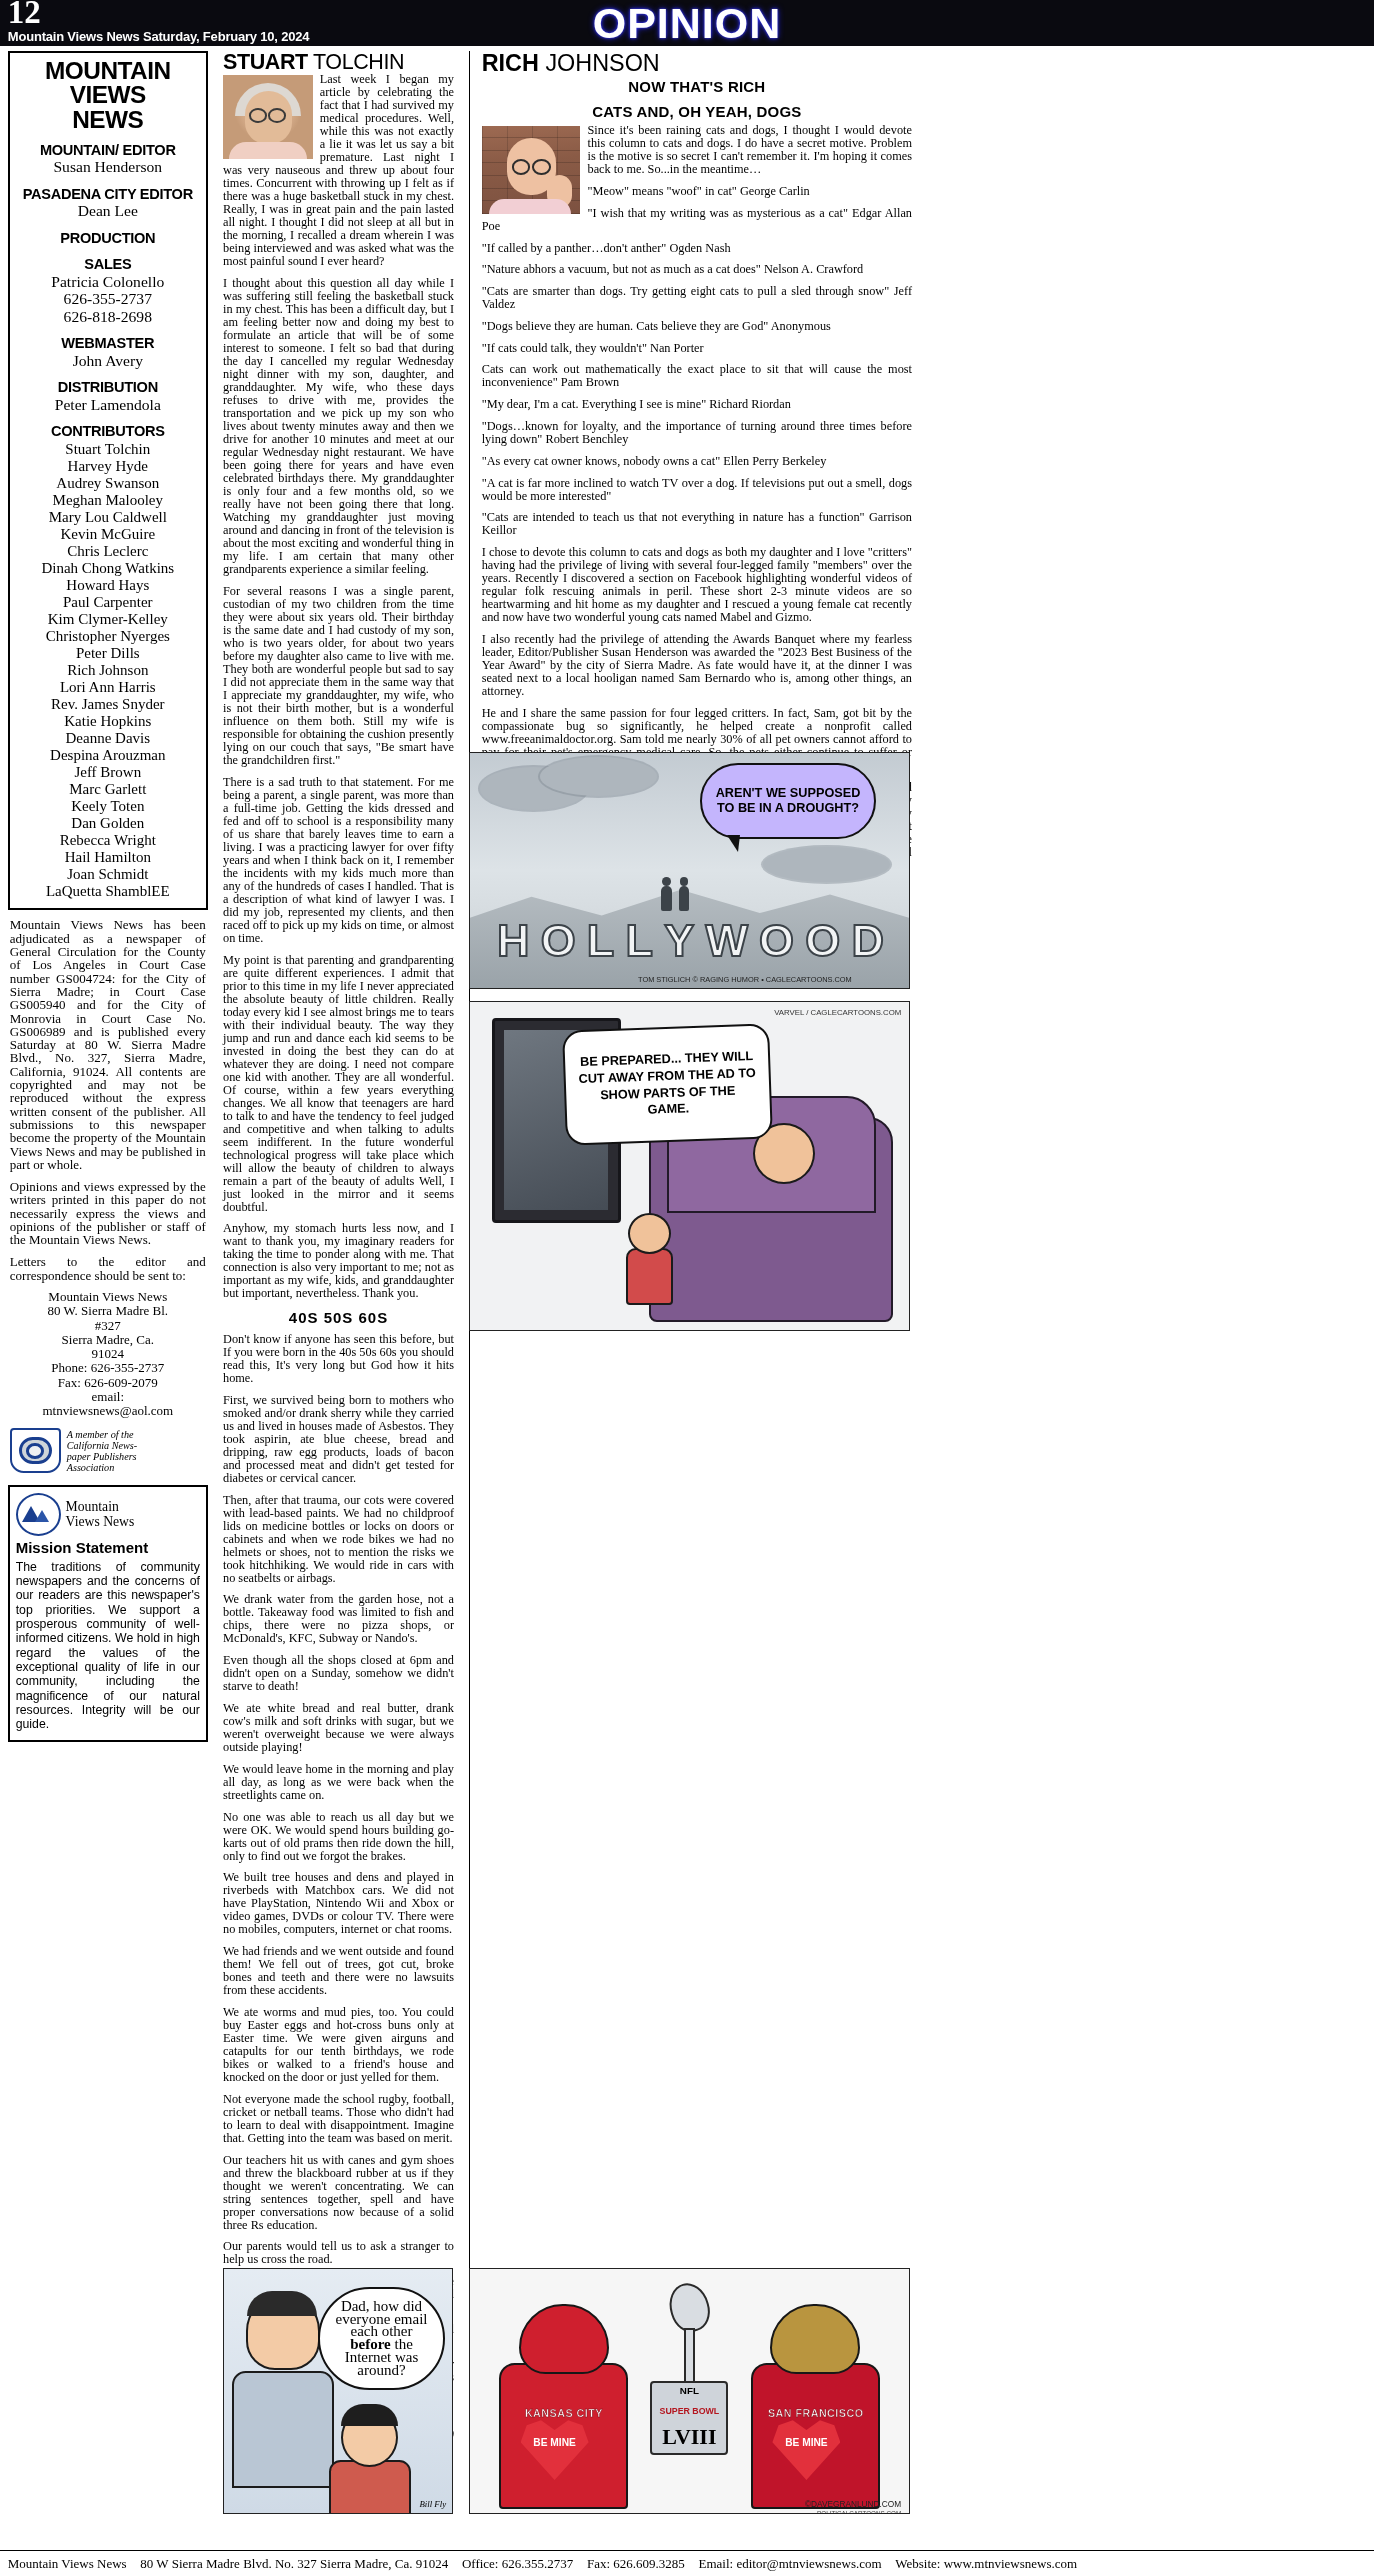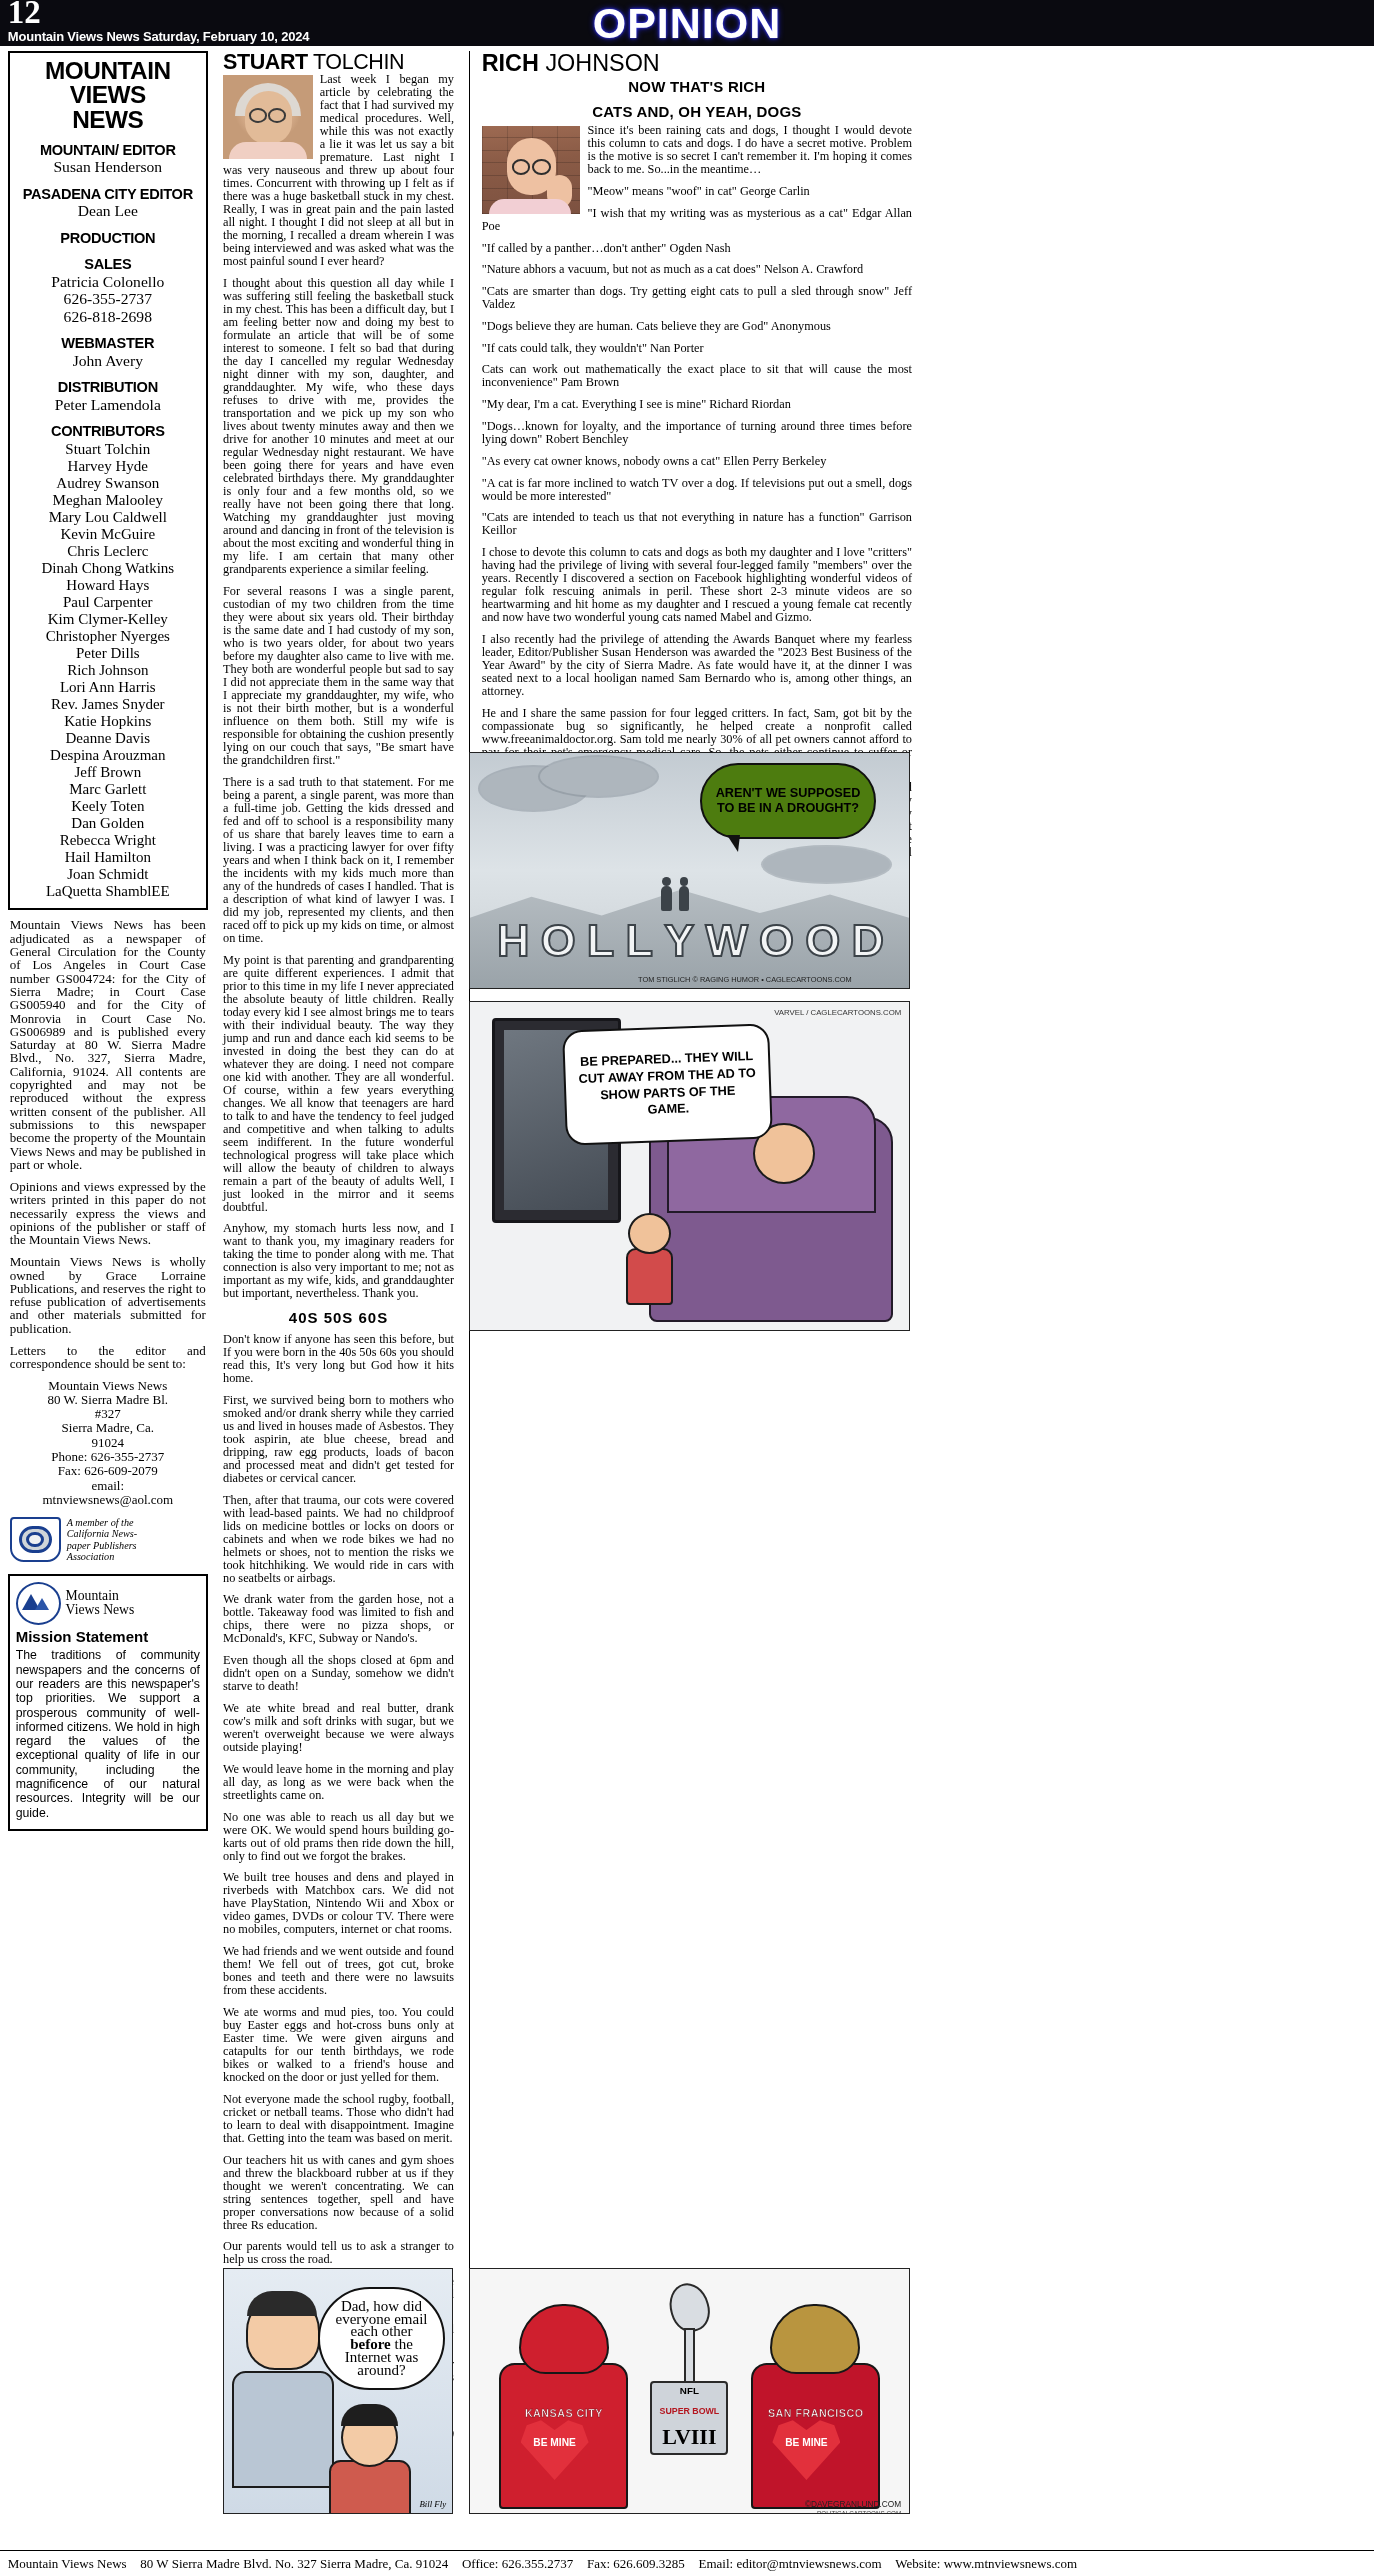--- a/index.html
+++ b/index.html
@@ -257,21 +257,21 @@
   .c1 .sign{
     position:absolute; left:27px; bottom:25px; width:387px; height:55px;
     display:flex; justify-content:space-between; align-items:flex-end;
   }
   .c1 .sign span{
     font-family:"Liberation Sans", sans-serif; font-weight:bold; font-size:45px;
     color:#f2f4f5; -webkit-text-stroke:2px #3c4349; line-height:45px;
   }
   .c1 .bubble{
     position:absolute; left:230px; top:9.8px; width:176px; height:76px;
-    background:#4d7c0f; border:2.4px solid #111; border-radius:39px;
+    background:#c4b5fd; border:2.4px solid #111; border-radius:39px;
     display:flex; align-items:center; justify-content:center; text-align:center;
     font-family:"Liberation Sans", sans-serif; font-weight:bold; font-size:12.7px;
     line-height:14.6px; padding:5.9px;
   }
   .c1 .bubble:after{
     content:""; position:absolute; left:25px; bottom:-15.6px;
     border-left:11.7px solid transparent; border-right:2.9px solid transparent;
     border-top:17.6px solid #111;
   }
   .c1 .people{ position:absolute; left:191px; bottom:102px; }
@@ -524,21 +524,20 @@
         <div class="mh-name">Rebecca Wright</div>
         <div class="mh-name">Hail Hamilton</div>
         <div class="mh-name">Joan Schmidt</div>
         <div class="mh-name">LaQuetta ShamblEE</div>
       </div>
     </div>
 
     <div class="legal">
       <p>Mountain Views News has been adjudicated as a newspaper of General Circulation for the County of Los Angeles in Court Case number GS004724: for the City of Sierra Madre; in Court Case GS005940 and for the City of Monrovia in Court Case No. GS006989 and is published every Saturday at 80 W. Sierra Madre Blvd., No. 327, Sierra Madre, California, 91024. All contents are copyrighted and may not be reproduced without the express written consent of the publisher. All submissions to this newspaper become the property of the Mountain Views News and may be published in part or whole.</p>
       <p>Opinions and views expressed by the writers printed in this paper do not necessarily express the views and opinions of the publisher or staff of the Mountain Views News.</p>
-      <p>Mountain Views News is wholly owned by Grace Lorraine Publications, and reserves the right to refuse publication of advertisements and other materials submitted for publication.</p>
     </div>
 
     <div class="letters-block">Letters to the editor and correspondence should be sent to:</div>
 
     <div class="addr">
       <div>Mountain Views News</div>
       <div>80 W. Sierra Madre Bl.</div>
       <div>#327</div>
       <div>Sierra Madre, Ca.</div>
       <div>91024</div>

